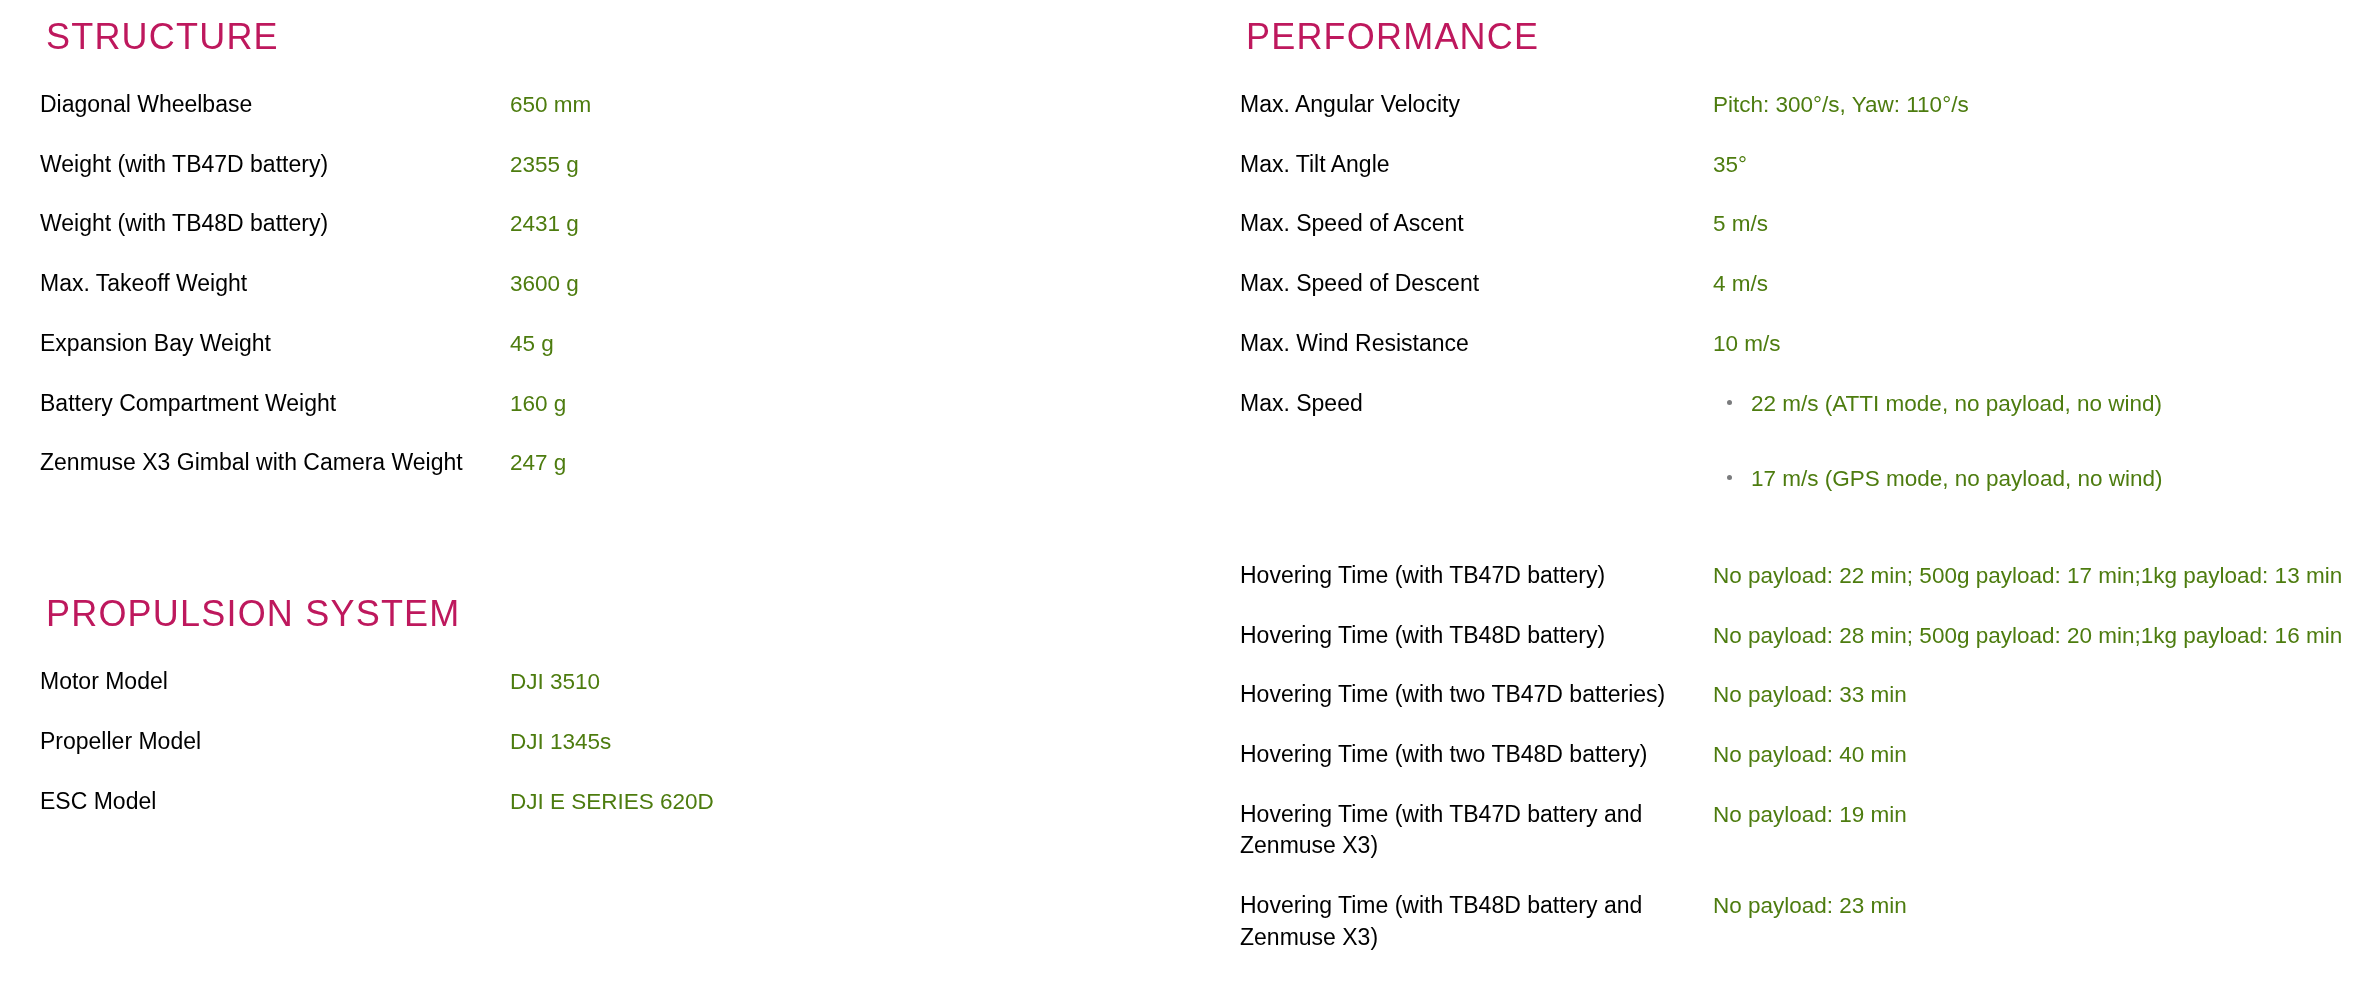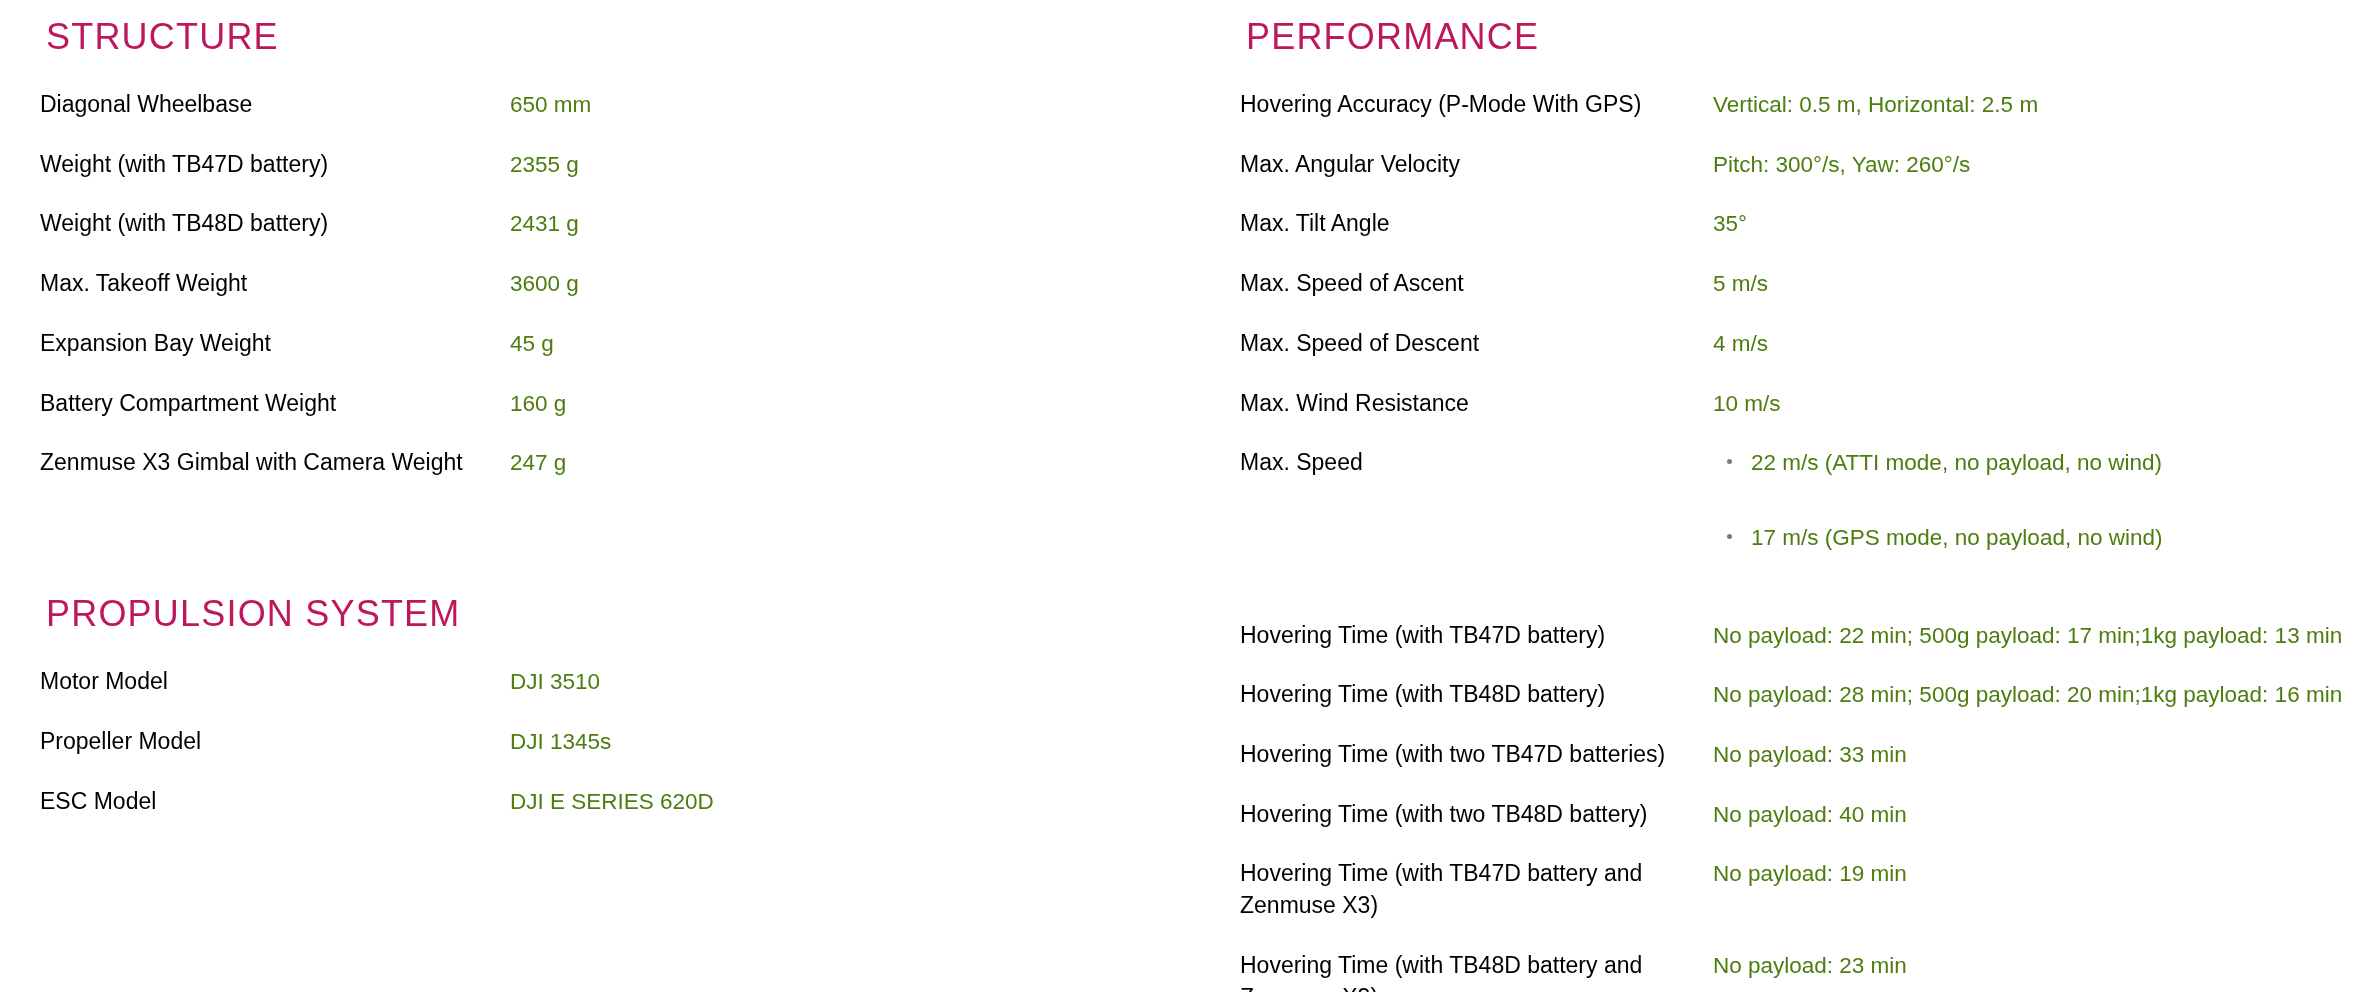--- a/index.html
+++ b/index.html
@@ -201,26 +201,22 @@
 
       <h2 class="section-title">PERFORMANCE</h2>
 
       <table class="spec-table right">
         <colgroup>
             <col class="c1">
             <col class="c2">
           </colgroup>
         <tbody>
           <tr>
-            <td class="row-label">Hovering Accuracy (P-Mode With GPS)</td>
-            <td class="row-value">Vertical: 0.5 m, Horizontal: 2.5 m</td>
-          </tr>
-          <tr>
             <td class="row-label">Max. Angular Velocity</td>
-            <td class="row-value">Pitch: 300°/s, Yaw: 260°/s</td>
+            <td class="row-value">Pitch: 300°/s, Yaw: 110°/s</td>
           </tr>
           <tr>
             <td class="row-label">Max. Tilt Angle</td>
             <td class="row-value">35°</td>
           </tr>
           <tr>
             <td class="row-label">Max. Speed of Ascent</td>
             <td class="row-value">5 m/s</td>
           </tr>
           <tr>

